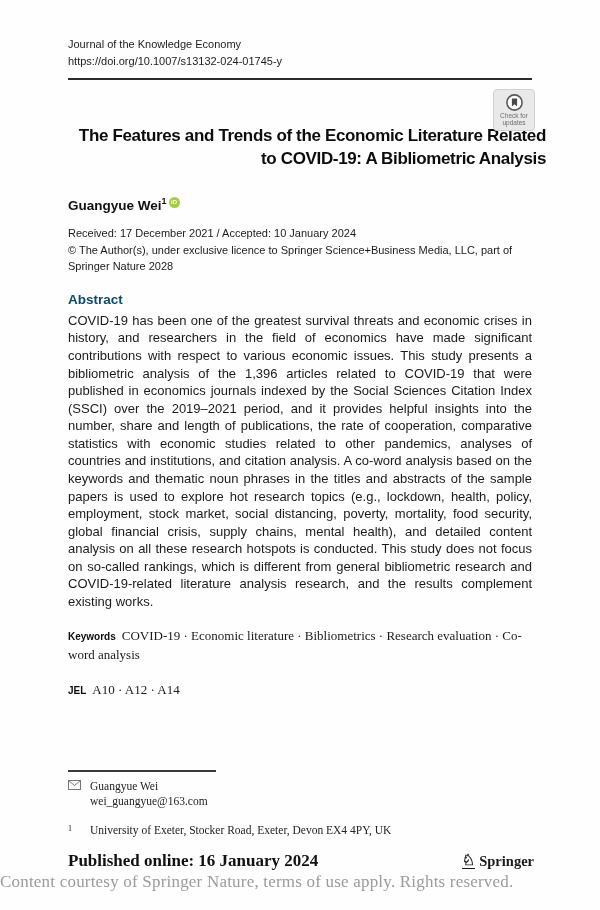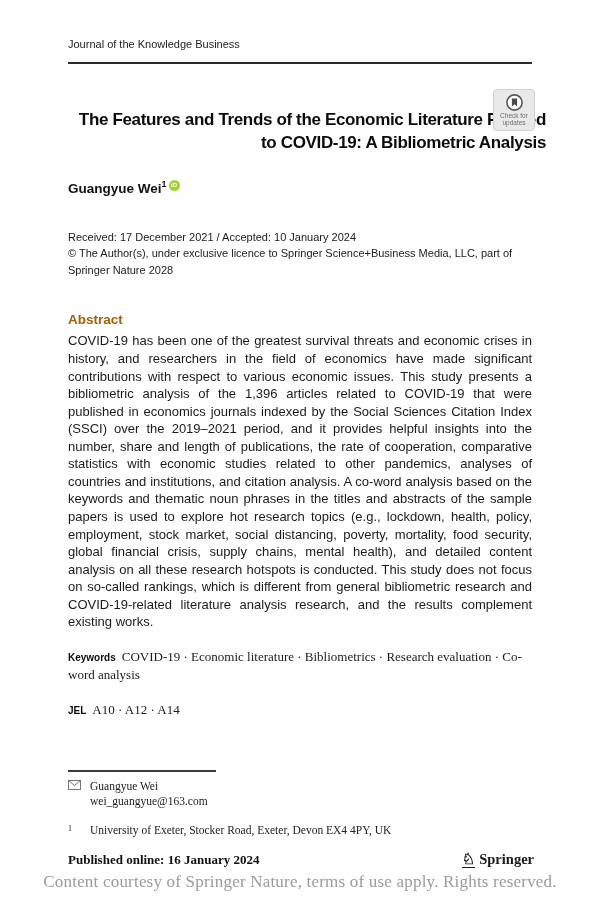--- a/index.html
+++ b/index.html
@@ -60,24 +60,24 @@
     border-radius: 50%;
     color: #fff;
     font-size: 6px; font-weight: bold;
     text-align: center; line-height: 11px;
     vertical-align: super;
     margin-left: 2px;
     cursor: pointer;
   }
 
   
-  .meta-block { margin-top: 33px; font-size: 11px; line-height: 1.5; color: #1c1c1c; }
-
-  
-  .abstract-heading { margin-top: 34px; font-size: 13.5px; font-weight: bold; color: #a16207; }
+  .meta-block { margin-top: 13px; font-size: 11px; line-height: 1.5; color: #1c1c1c; }
+
+  
+  .abstract-heading { margin-top: 17px; font-size: 13.5px; font-weight: bold; color: #0c4a6e; }
   .abstract-text {
     margin-top: 5px;
     font-family: Liberation Sans, sans-serif;
     font-size: 13px;
     line-height: 1.352;
     text-align: justify;
     color: #1b1b1b;
   }
 
   
@@ -113,48 +113,49 @@
   .affil-text { line-height: 1.3; }
 
   
   .pub-row {
     position: absolute;
     left: 68px; right: 66px; top: 851px;
     display: flex; justify-content: space-between; align-items: center;
   }
   .published {
     font-family: "Liberation Serif", serif;
-    font-size: 13px; font-weight: bold; color: #111; text-align: right;
+    font-size: 17px; font-weight: bold; color: #111; text-align: right;
   }
   .springer-logo {
     display: flex; align-items: center; gap: 4px;
     font-family: "Liberation Serif", serif;
     font-size: 14.5px; font-weight: 600; color: #1a1a1a;
   }
   .springer-horse { font-size: 15px; line-height: 1; border-bottom: 1px solid #1a1a1a; }
 
   
   .watermark {
     position: absolute;
     left: 0; right: 0; top: 872px;
-    text-align: center;
+    text-align: left;
     font-family: "Liberation Serif", serif;
     font-size: 17px;
     color: #9b9b9b;
     letter-spacing: 0.2px;
   }
 </style>
 </head>
 <body>
 
 <div class="page">
 
   <div class="content">
 
-    <div class="journal-line">Journal of the Knowledge Business</div>
+    <div class="journal-line">Journal of the Knowledge Economy</div>
+    <div class="doi-line">https://doi.org/10.1007/s13132-024-01745-y</div>
     <hr class="header-rule">
 
     <h1 class="title">The Features and Trends of the Economic Literature Related to COVID-19: A Bibliometric Analysis</h1>
 
     <div class="author-line">
       <span>Guangyue Wei</span><sup>1</sup><span class="orcid">iD</span>
     </div>
 
     <div class="meta-block">
       <div>Received: 17 December 2021 / Accepted: 10 January 2024</div>

